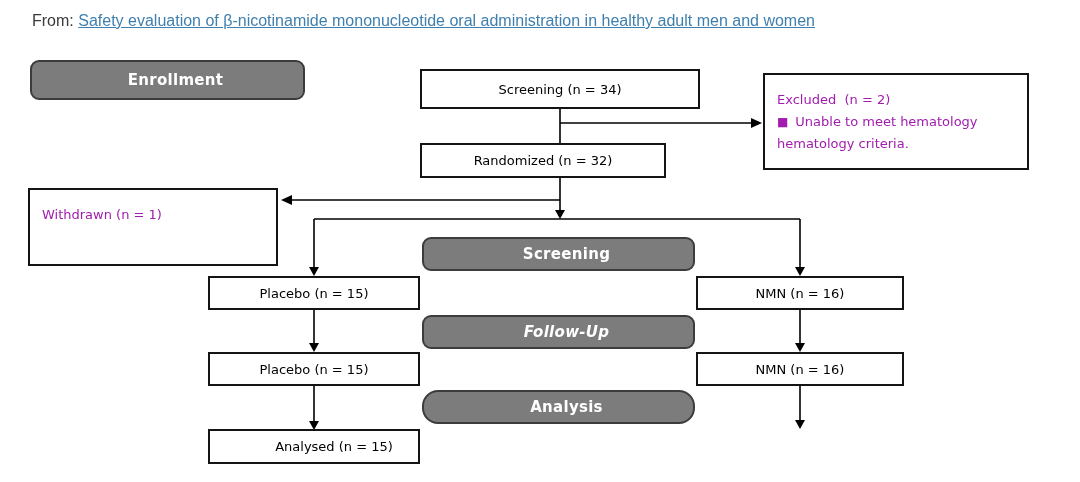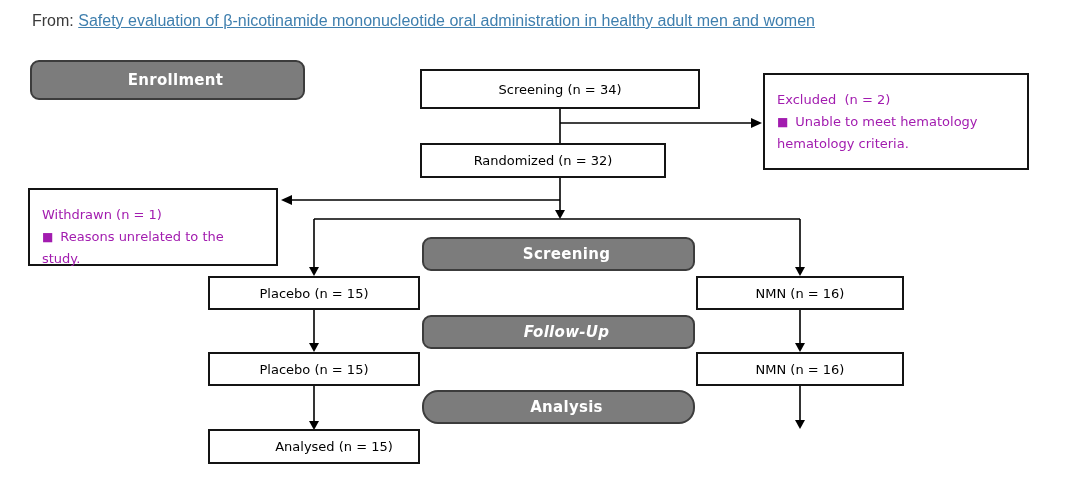--- a/index.html
+++ b/index.html
@@ -95,21 +95,20 @@
 
   <div class="sidebox" id="box-excluded">
     <div class="side-title">Excluded  (n = 2)</div>
     <div><span class="bullet">■</span><span>Unable to meet hematology hematology criteria.</span></div>
   </div>
 
   <div class="fbox" id="box-randomized">Randomized (n = 32)</div>
 
   <div class="sidebox" id="box-withdrawn">
     <div class="side-title">Withdrawn (n = 1)</div>
-    <div><span class="bullet">■</span><span>Reasons unrelated to the study.</span></div>
   </div>
 
   <div class="banner" id="banner-allocation">Screening</div>
 
   <div class="fbox" id="box-placebo-alloc">Placebo (n = 15)</div>
   <div class="fbox" id="box-nmn-alloc">NMN (n = 16)</div>
 
   <div class="banner" id="banner-followup">Follow-Up</div>
 
   <div class="fbox" id="box-placebo-fu">Placebo (n = 15)</div>

